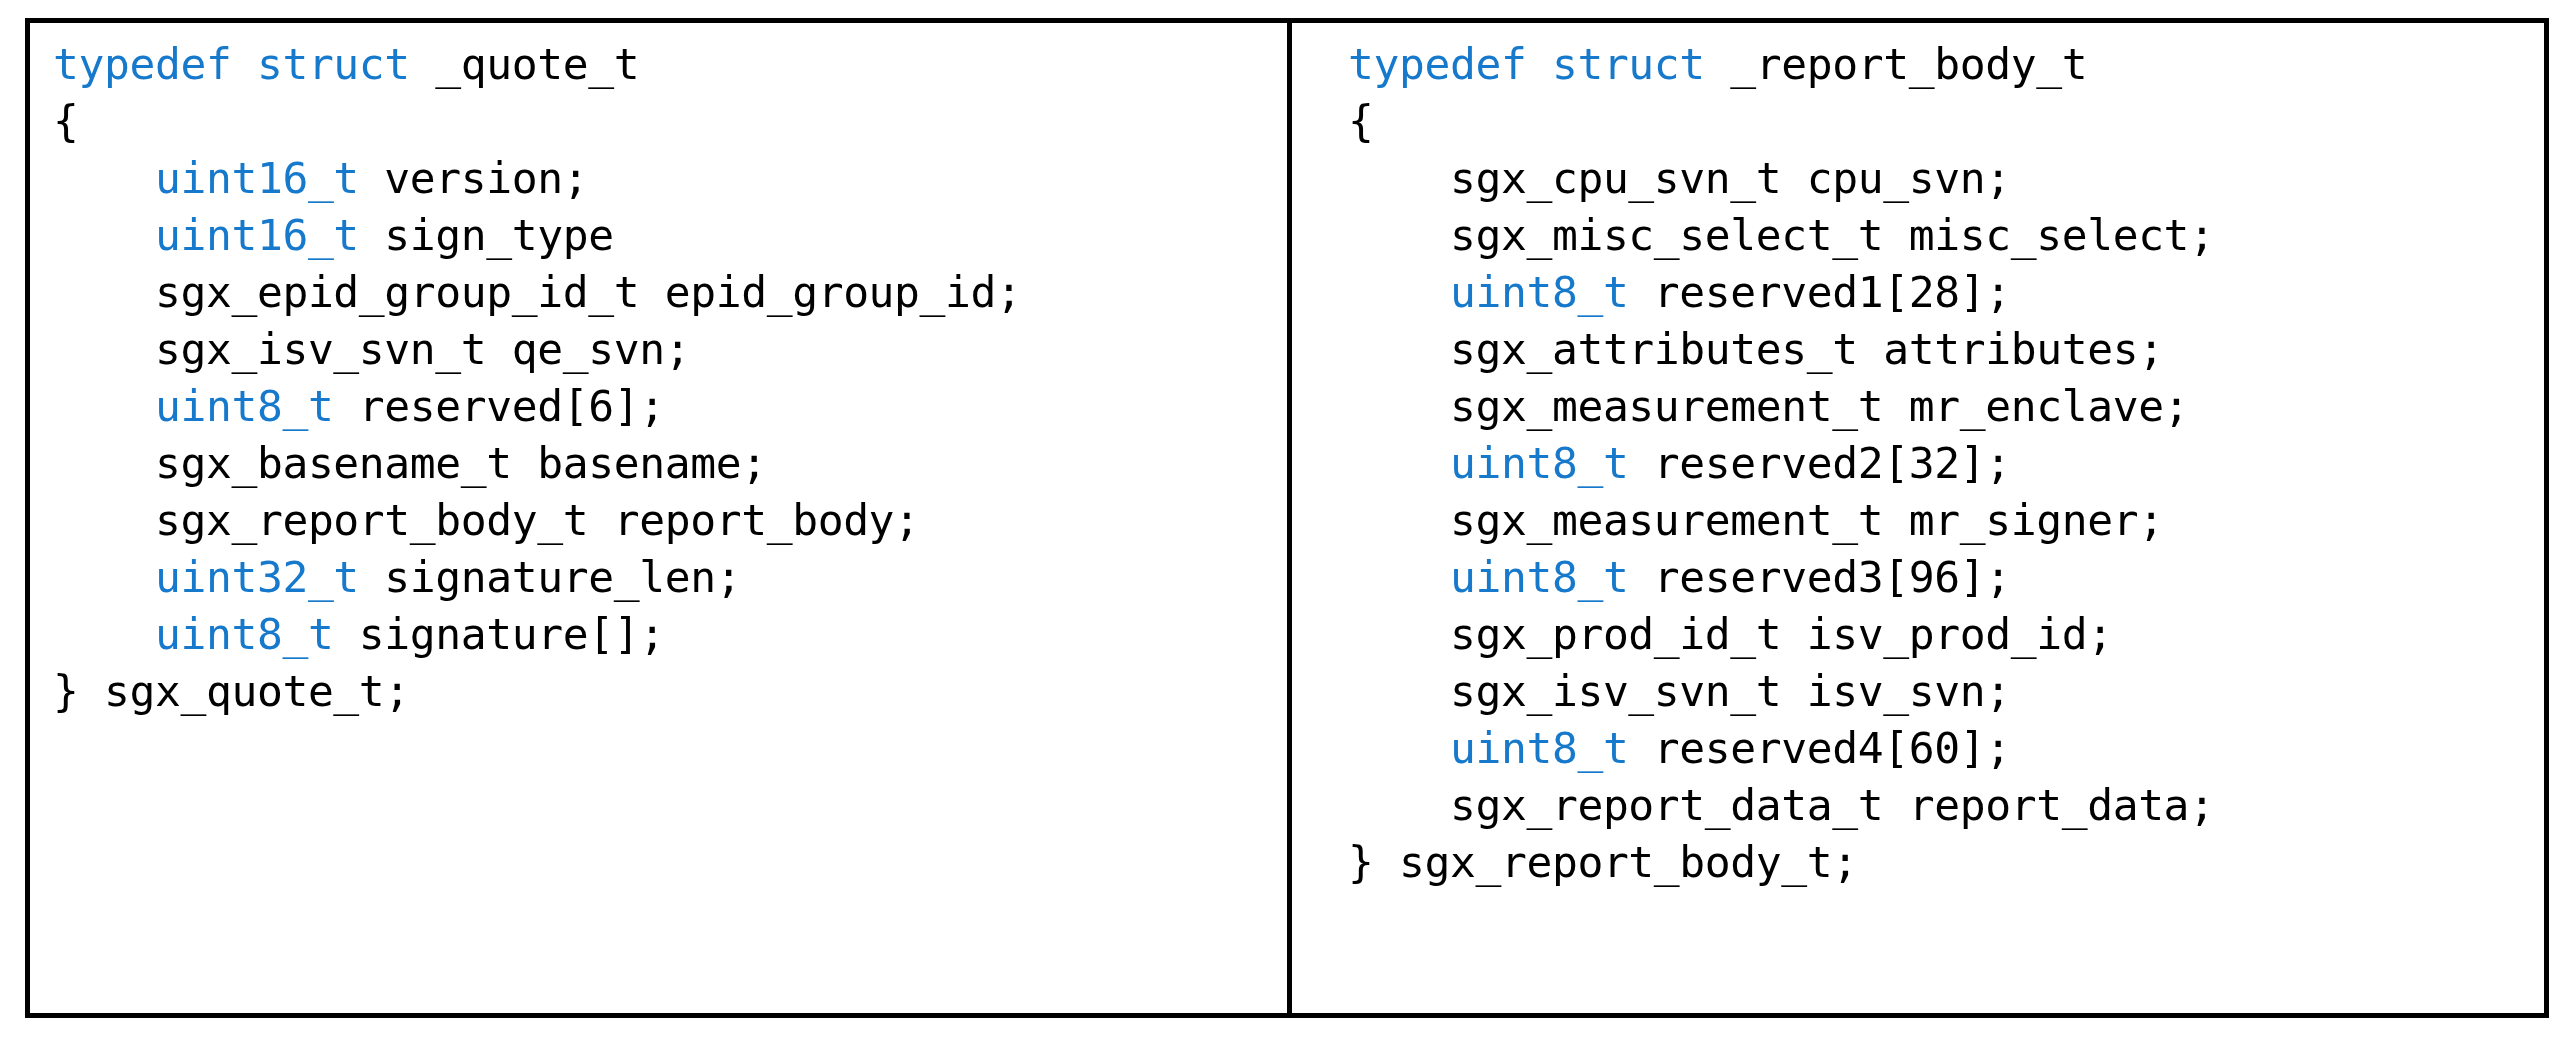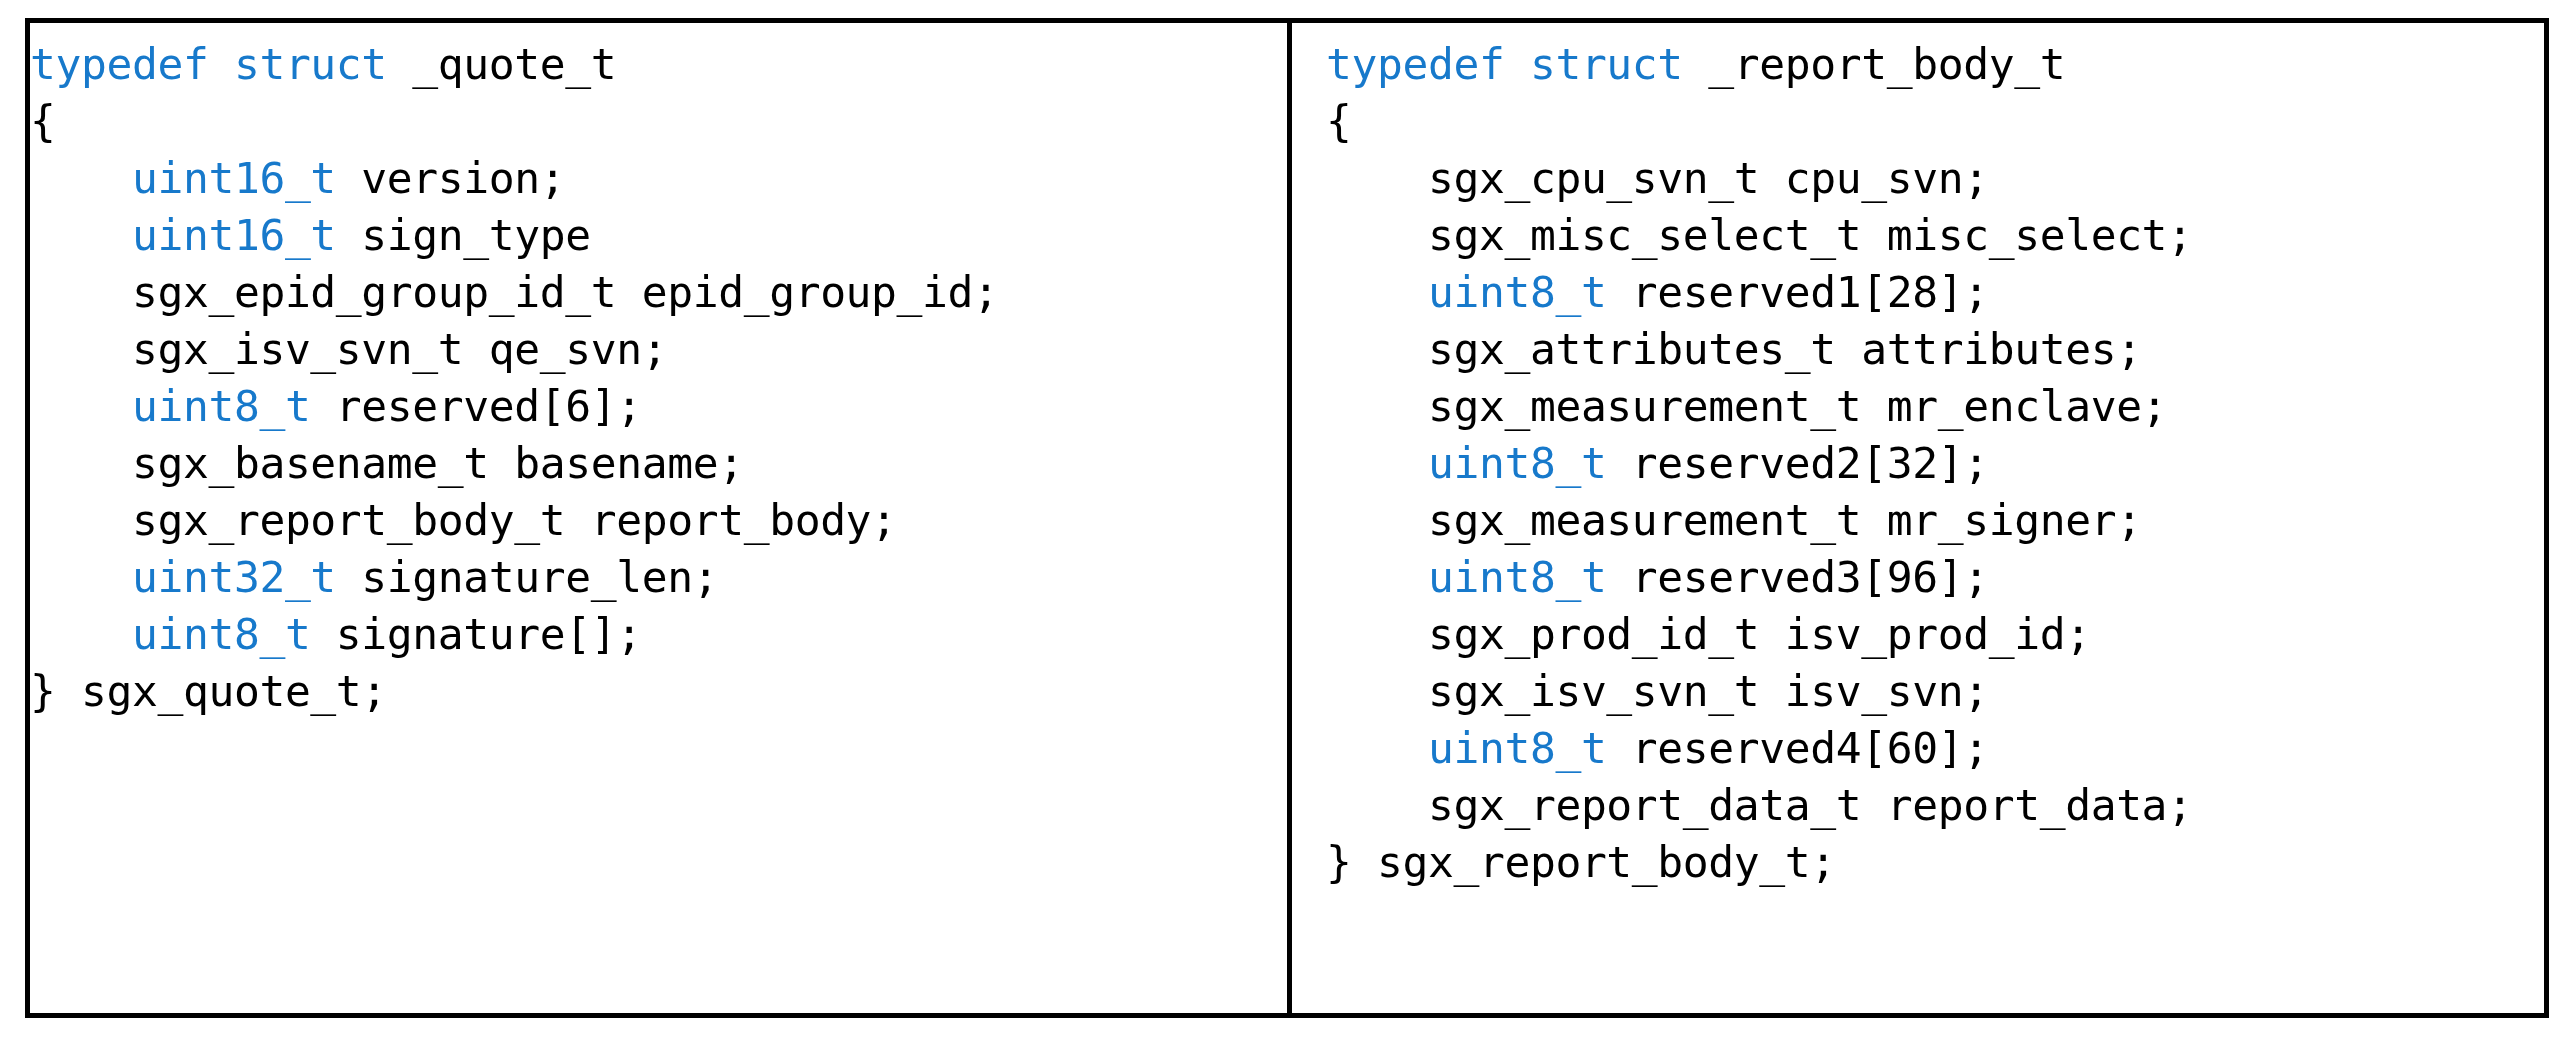--- a/index.html
+++ b/index.html
@@ -46,24 +46,26 @@
   .code-block {
     font-family: "DejaVu Sans Mono", "Liberation Mono", monospace;
     font-size: 43px;
     line-height: 57px;
     white-space: pre;
     letter-spacing: -0.4px;
     color: #000000;
   }
 
   .code-column.left .code-block {
+    padding-left: 23px;
   }
 
   .code-column.right .code-block {
-    padding-left: 34px;
+    padding-left: 8px;
+    margin-left: 48px;
   }
 
   .code-line {
     white-space: pre;
     height: 57px;
   }
 
   .kw {
     color: #1779CB;
   }

